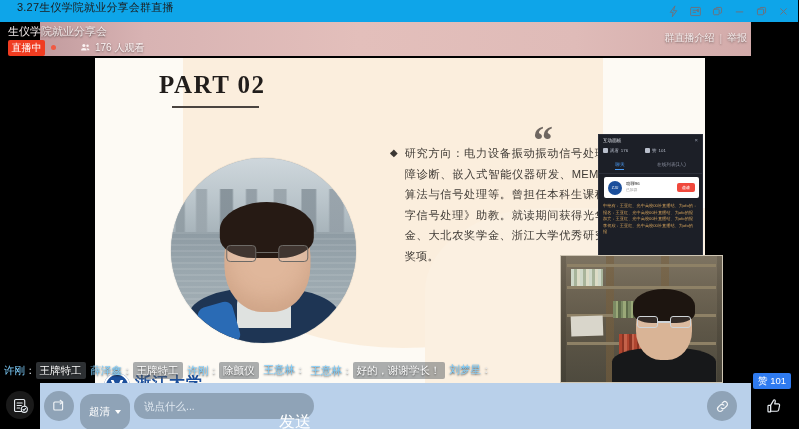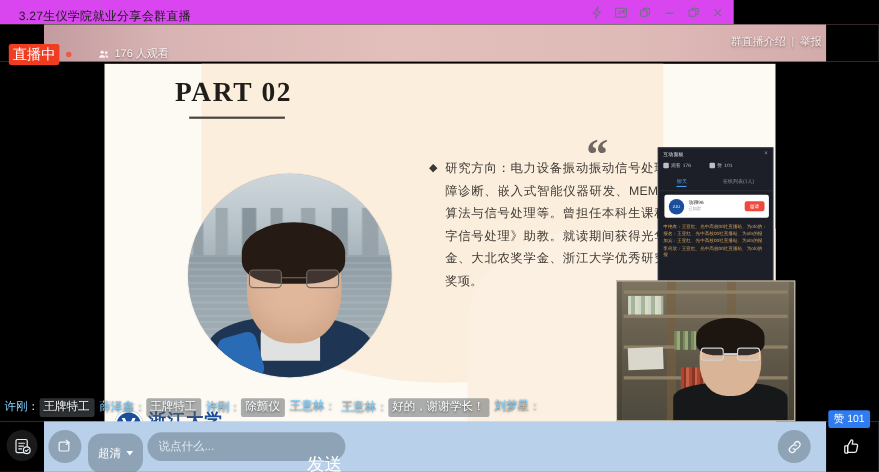--- a/index.html
+++ b/index.html
@@ -13,23 +13,23 @@
   #app {
     position: relative;
     width: 799px; height: 429px;
     background: #000;
     overflow: hidden;
   }
 
   
   #titlebar {
     position: absolute; left: 0; top: 0;
-    width: 667px; height: 22px;
-    background: #d946ef;
-    display: flex; align-items: flex-end;
+    width: 798px; height: 22px;
+    background: #0ea5e9;
+    display: flex; align-items: flex-start;
   }
   #title-text {
     margin-left: 17px;
     font-size: 11px;
     color: #1c1c1c;
     letter-spacing: .2px;
     white-space: nowrap;
   }
   #win-ctrls {
     position: absolute; right: 4px; top: 0;
@@ -81,21 +81,21 @@
     z-index: 8; white-space: nowrap;
     text-shadow: 0 1px 2px rgba(0,0,0,.6);
   }
   #live-row {
     position: absolute; left: 8px; top: 18px;
     display: flex; align-items: center; gap: 6px;
     z-index: 8;
   }
   #live-badge {
     background: #f03c21; color: #fff;
-    font-size: 13px; line-height: 1;
+    font-size: 10px; line-height: 1;
     padding: 2.5px 3.5px 3px 3.5px;
     border-radius: 2px;
     white-space: nowrap;
   }
   #live-dot {
     width: 5px; height: 5px; border-radius: 50%;
     background: #f05a43;
   }
   #viewers {
     display: flex; align-items: center; gap: 4px;
@@ -545,20 +545,21 @@
     </div>
   </div>
 
   <div id="stage">
     <div id="video-area"></div>
 
     <div id="live-header"></div>
     <div id="live-header-dark-l"></div>
     <div id="live-header-dark-r"></div>
 
+    <div id="room-title">生仪学院就业分享会</div>
 
     <div id="live-row">
       <div id="live-badge">直播中</div>
       <div id="live-dot"></div>
       <div id="viewers">
         <svg width="11" height="11" viewBox="0 0 16 16" fill="#fbf3f3">
           <circle cx="5.6" cy="5" r="2.2"></circle>
             <circle cx="11" cy="5.6" r="1.8"></circle>
           <path d="M1.6 12.2c0-2.2 1.8-3.4 4-3.4s4 1.2 4 3.4z"></path>
           <path d="M10.2 9c2 0 3.6 1 3.6 3h-3.2c0-1.1-.4-2.1-1-2.8z"></path>

